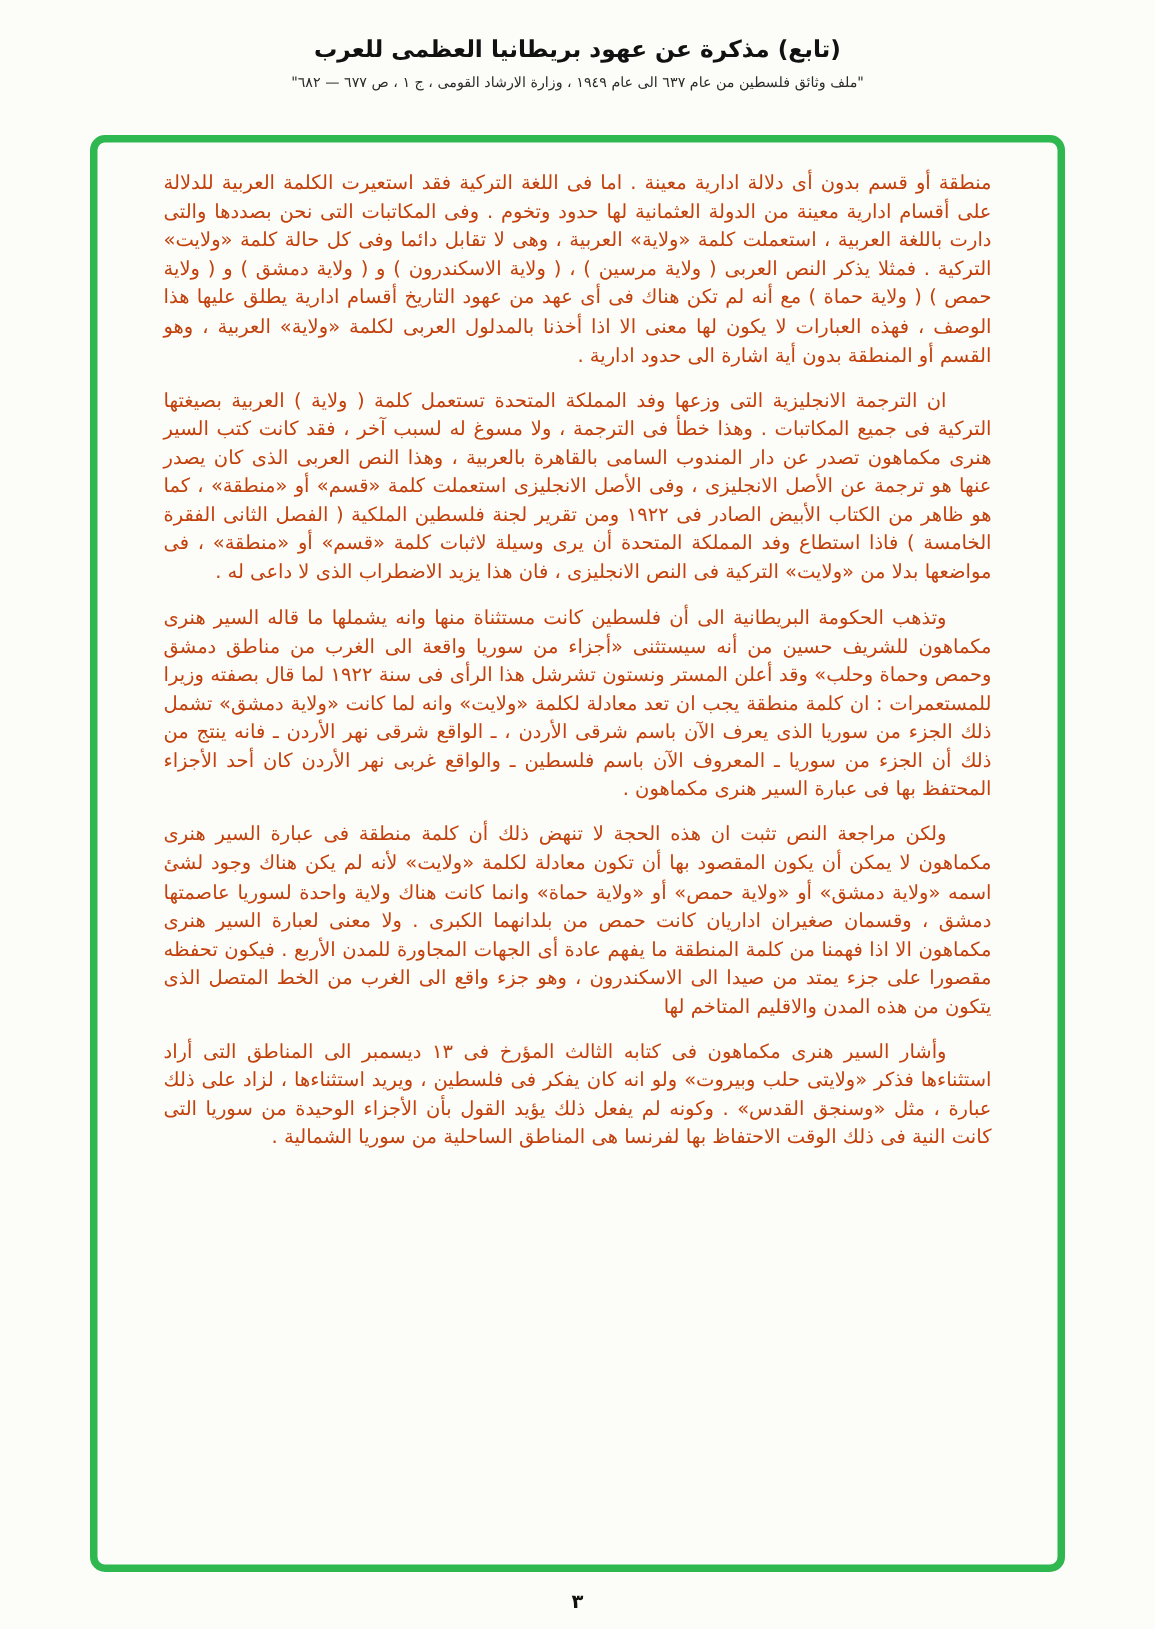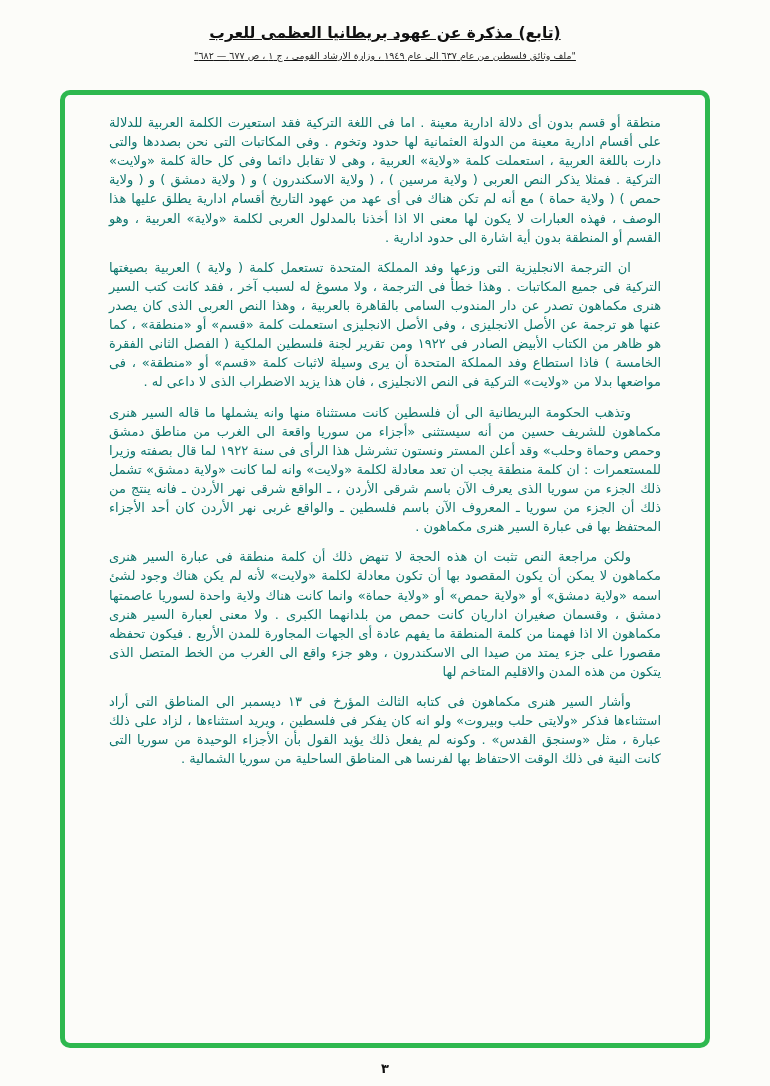--- a/index.html
+++ b/index.html
@@ -8,21 +8,20 @@
 
   .page {
     width: 770px;
     height: 1086px;
     margin: 0 auto;
     background: #fcfcf9;
     position: relative;
     direction: rtl;
     color: #161616;
     overflow: hidden;
-    text-decoration: underline;
   }
 
   .header { text-align: center; padding-top: 24px; direction: rtl; }
   .title {
     font-size: 15.5px;
     font-weight: bold;
     color: #111;
   }
   .citation {
     font-size: 9.5px;
@@ -44,21 +43,21 @@
     background: #fcfcf9;
   }
 
   .body-text p {
     margin: 0 0 11px 0;
     font-size: 13px;
     line-height: 1.47;
     text-align: justify;
     text-align-last: right;
     direction: rtl;
-    color: #0f766e;
+    color: #c2410c;
   }
   .body-text p.indent { text-indent: 30px; }
 
   .page-number {
     position: absolute;
     bottom: 10px;
     left: 0;
     right: 0;
     text-align: center;
     font-size: 13px;

